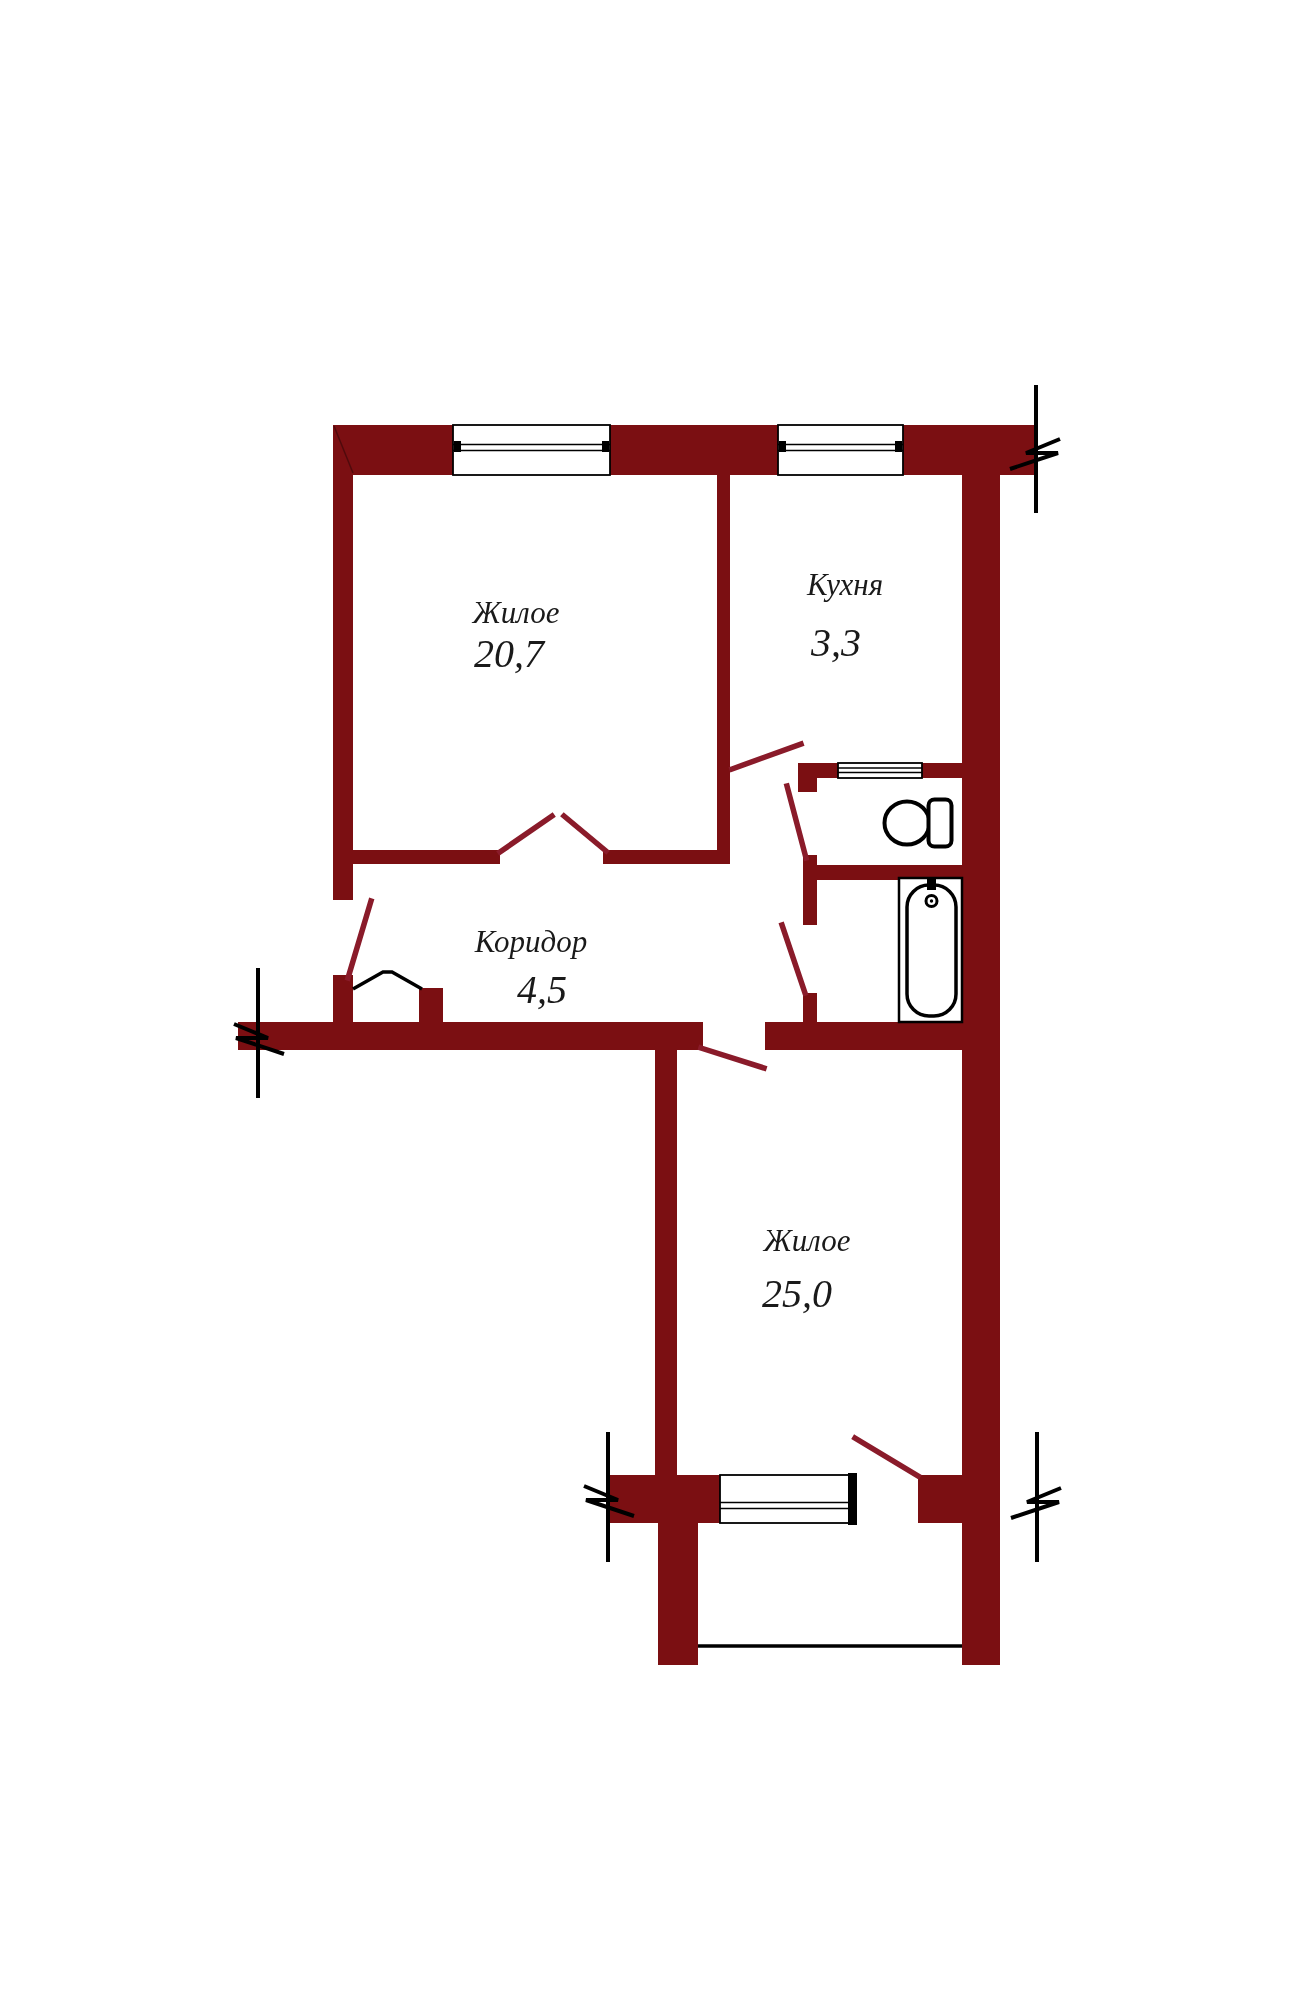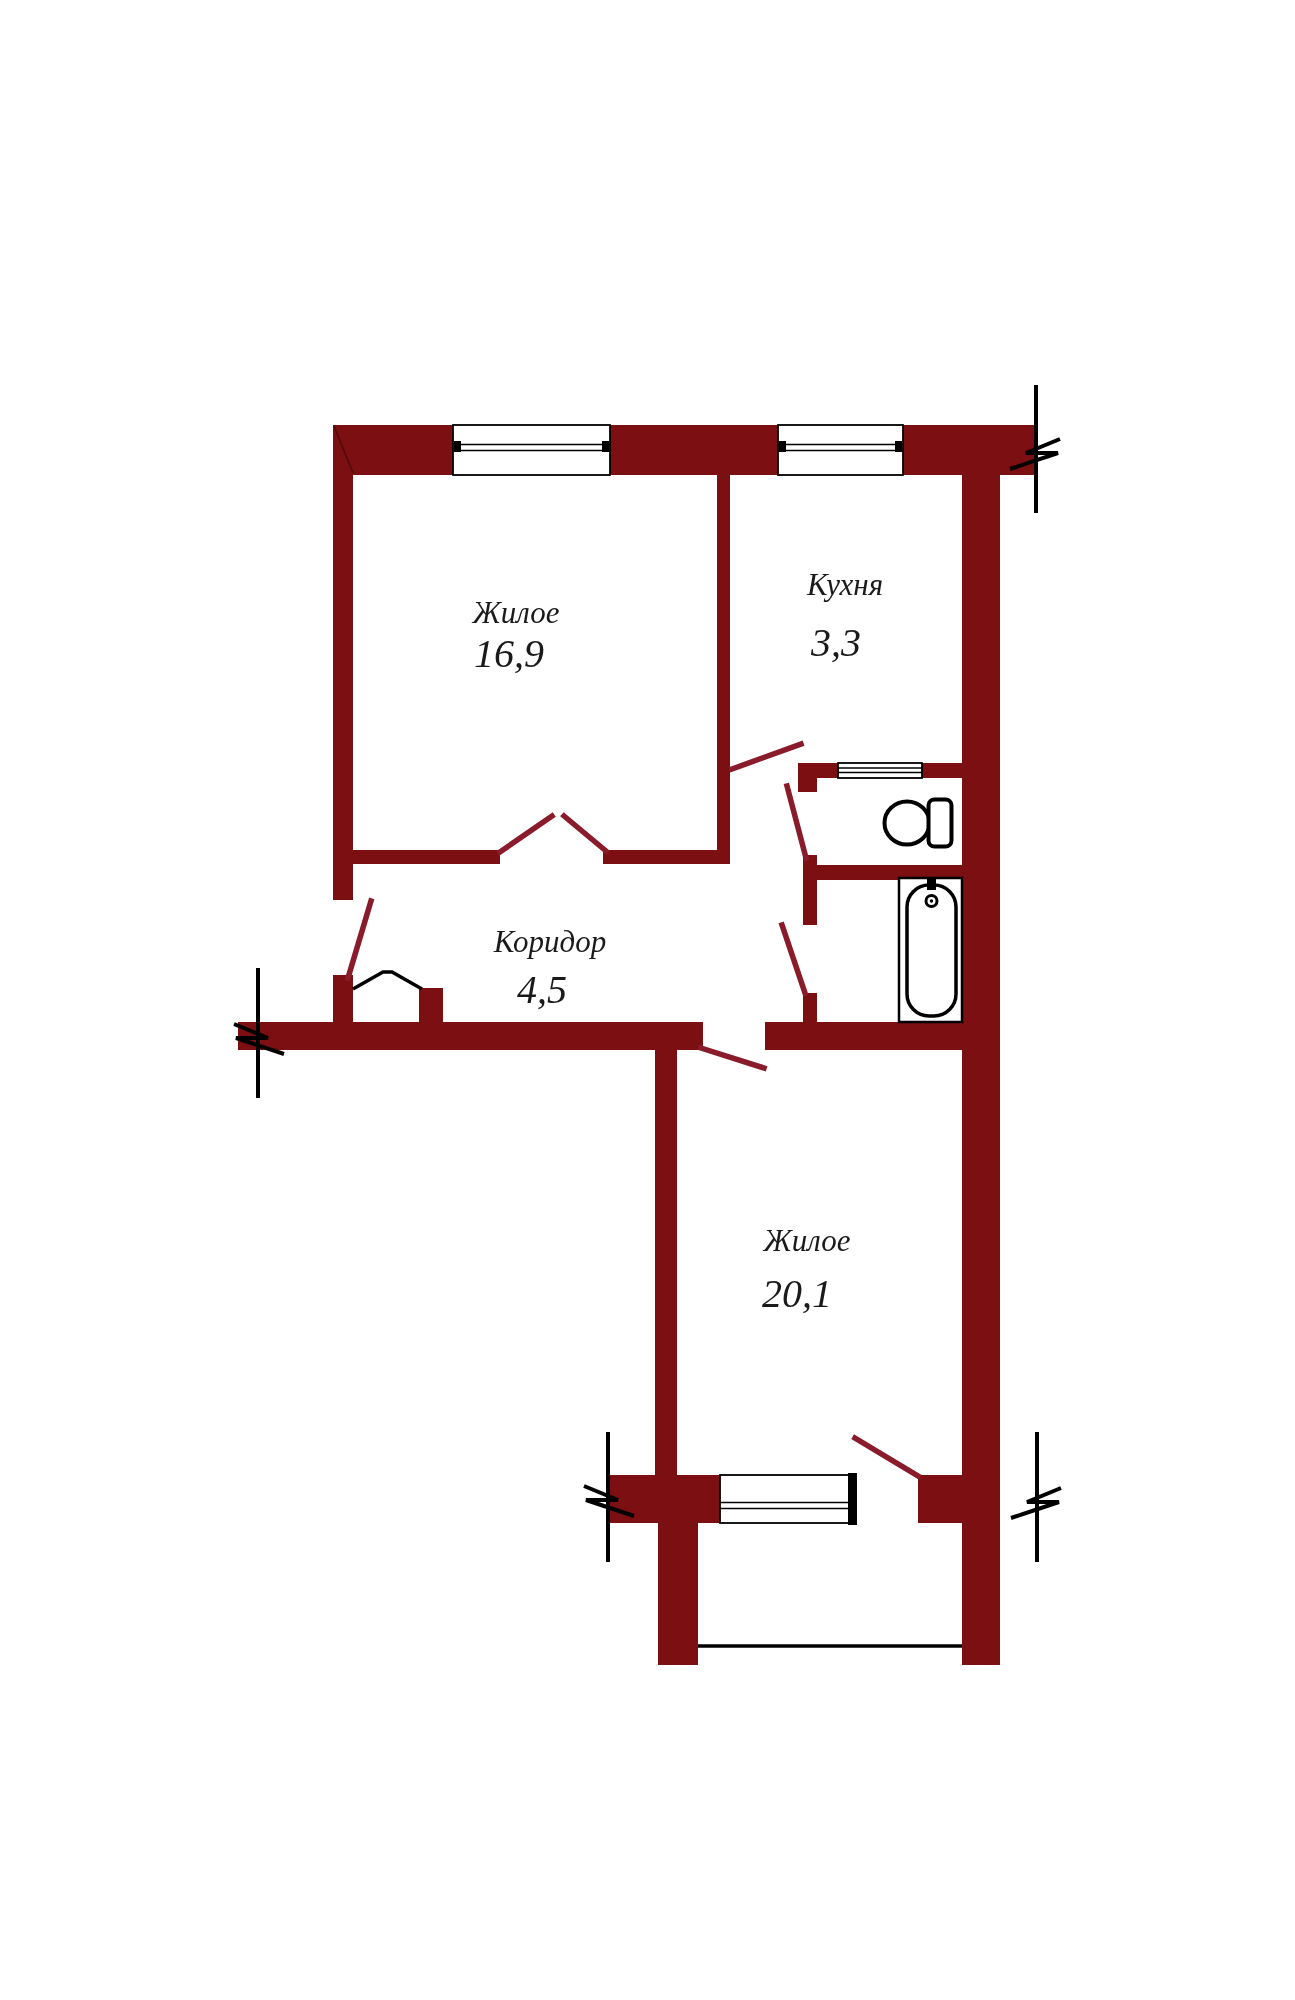--- a/index.html
+++ b/index.html
@@ -144,24 +144,24 @@
     <g>
       <rect class="fixture" x="899" y="878" width="63" height="144" stroke-width="2.5"></rect>
       <rect class="fixture" x="907" y="885" width="49" height="131" rx="22" fill="none" stroke-width="3.5"></rect>
       <rect x="927" y="877" width="9" height="13" fill="var(--line)"></rect>
       <circle class="fixture" cx="931.5" cy="901" r="5.5" stroke-width="3"></circle>
       <circle cx="931.5" cy="901" r="1.7" fill="var(--line)"></circle>
     </g>
   </svg>
 
   <div class="plan-label room-name" style="left:516px;top:612px">Жилое</div>
-  <div class="plan-label room-area" style="left:509px;top:654px">16,9</div>
+  <div class="plan-label room-area" style="left:509px;top:654px">20,7</div>
 
   <div class="plan-label room-name" style="left:845px;top:584px">Кухня</div>
   <div class="plan-label room-area" style="left:836px;top:643px">3,3</div>
 
-  <div class="plan-label room-name" style="left:550px;top:941px">Коридор</div>
+  <div class="plan-label room-name" style="left:531px;top:941px">Коридор</div>
   <div class="plan-label room-area" style="left:542px;top:990px">4,5</div>
 
   <div class="plan-label room-name" style="left:807px;top:1240px">Жилое</div>
-  <div class="plan-label room-area" style="left:797px;top:1294px">20,1</div>
+  <div class="plan-label room-area" style="left:797px;top:1294px">25,0</div>
 
 </div>
 
 </body></html>

